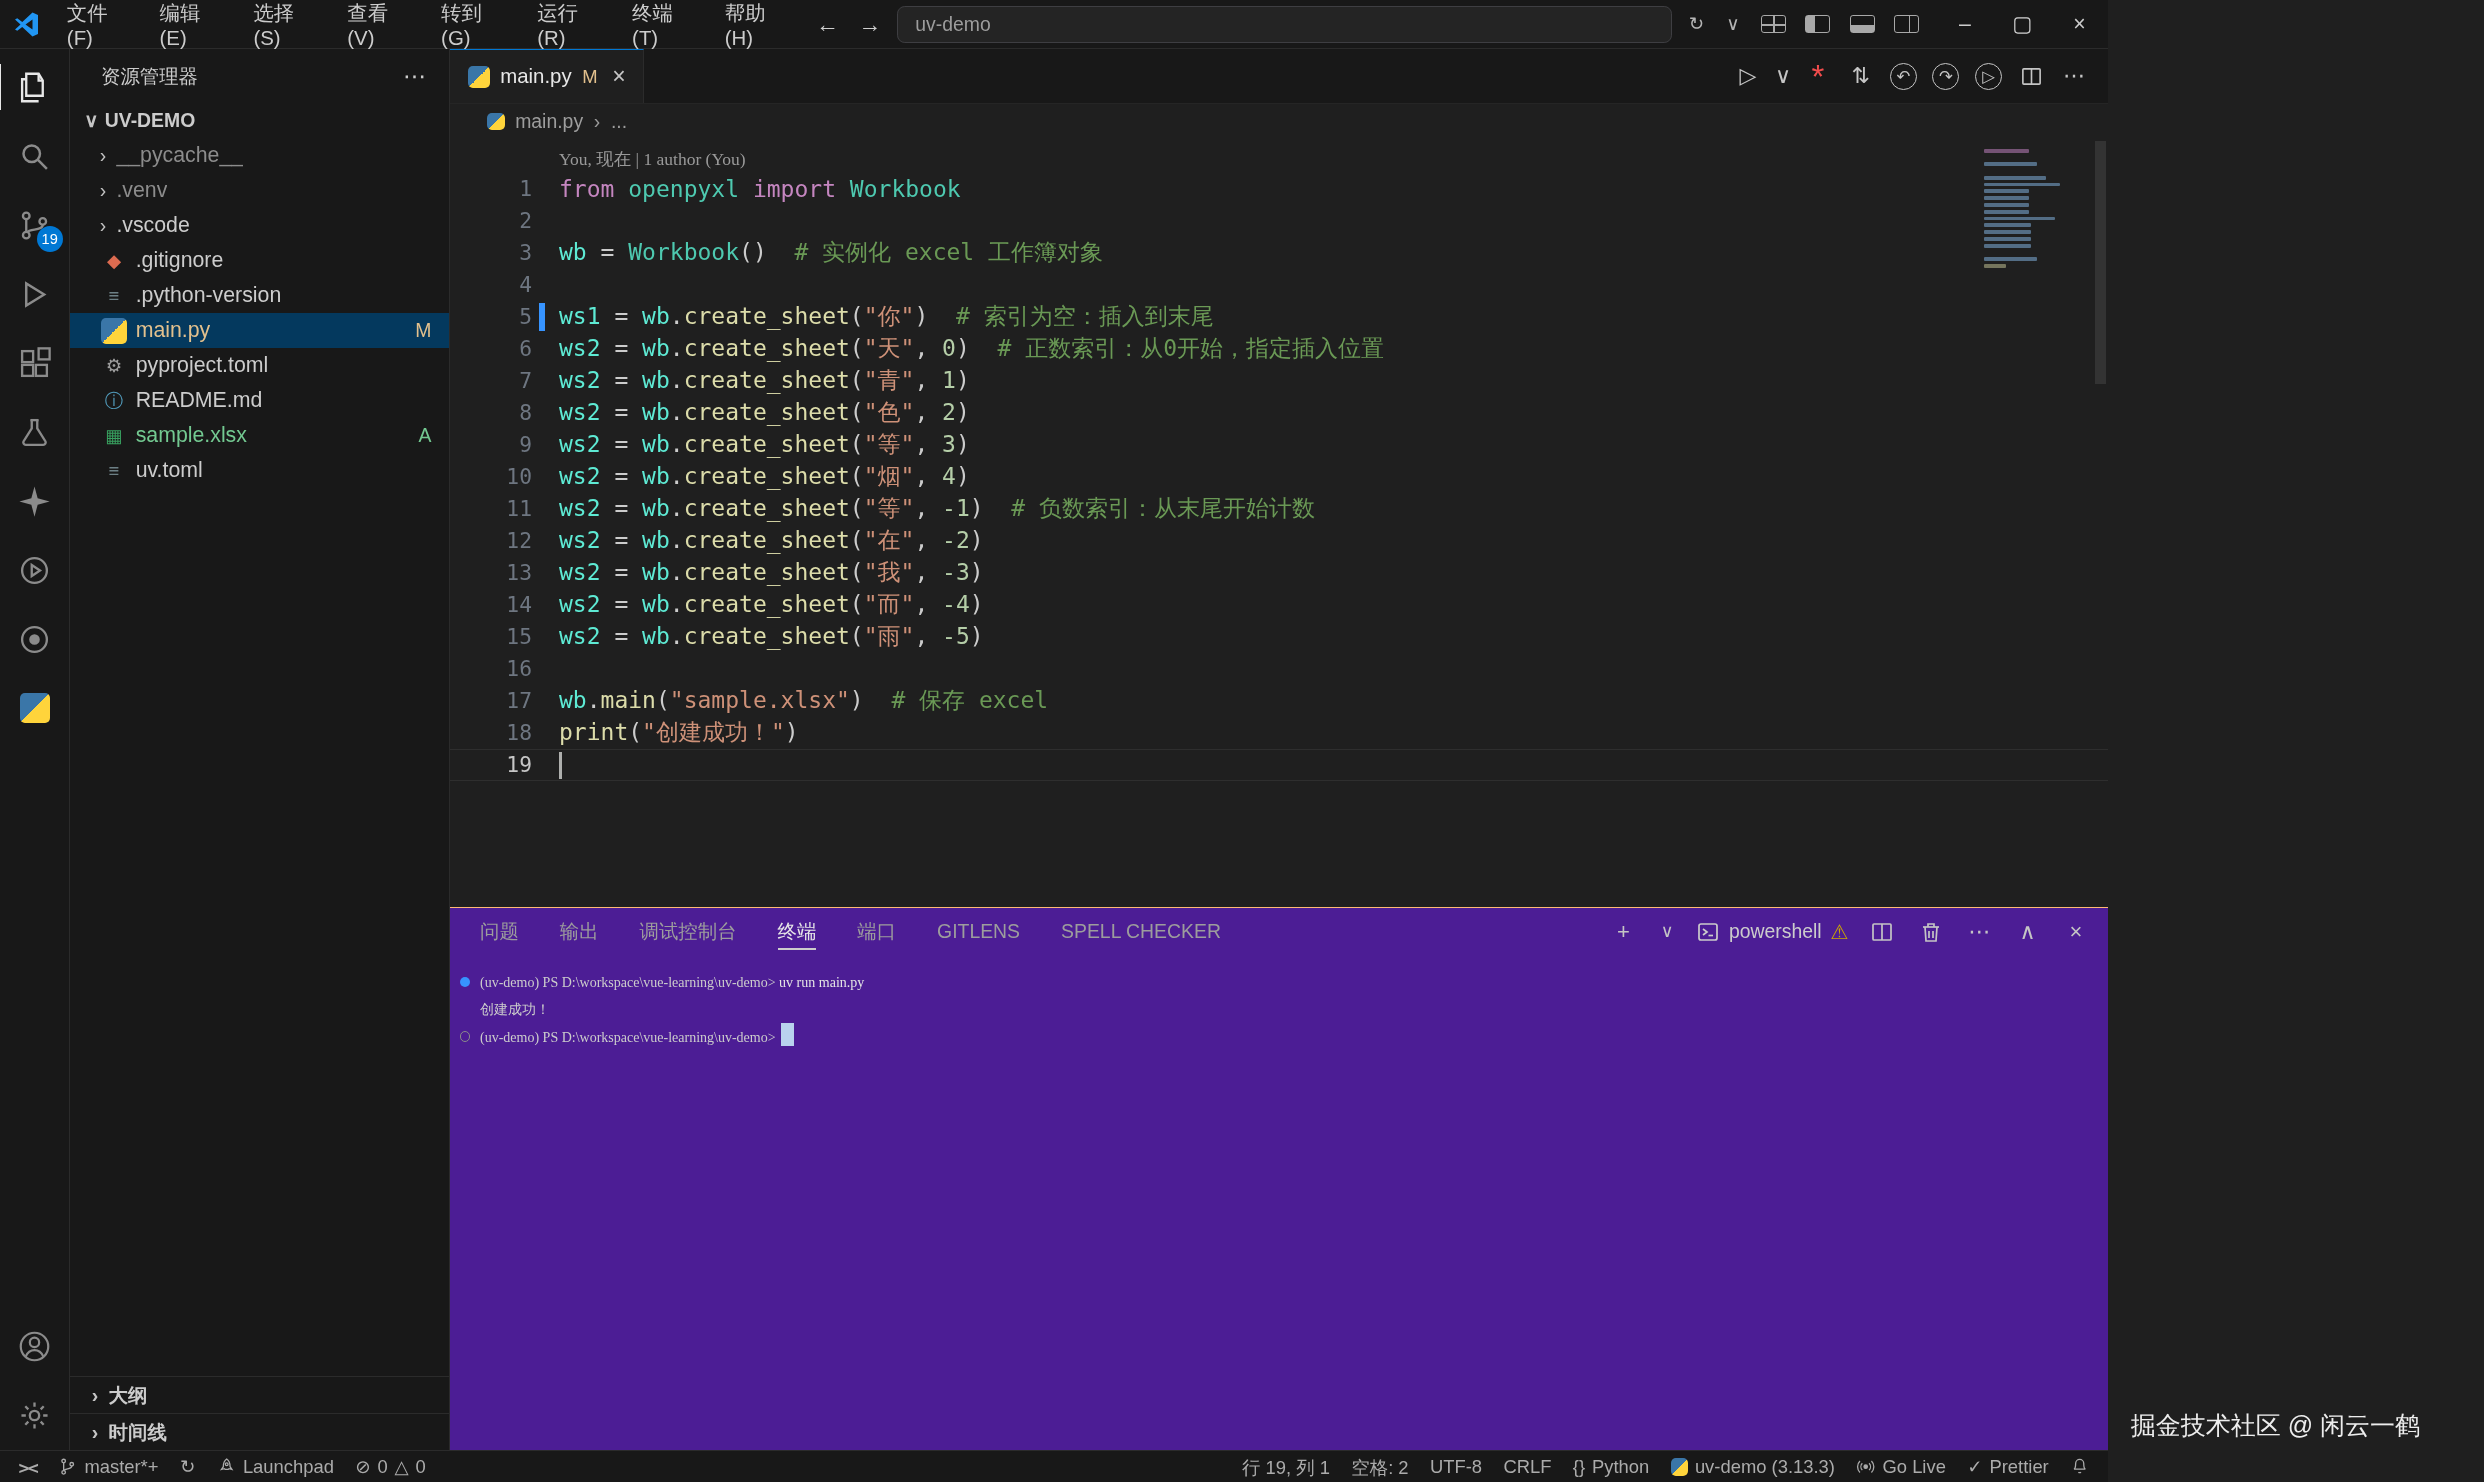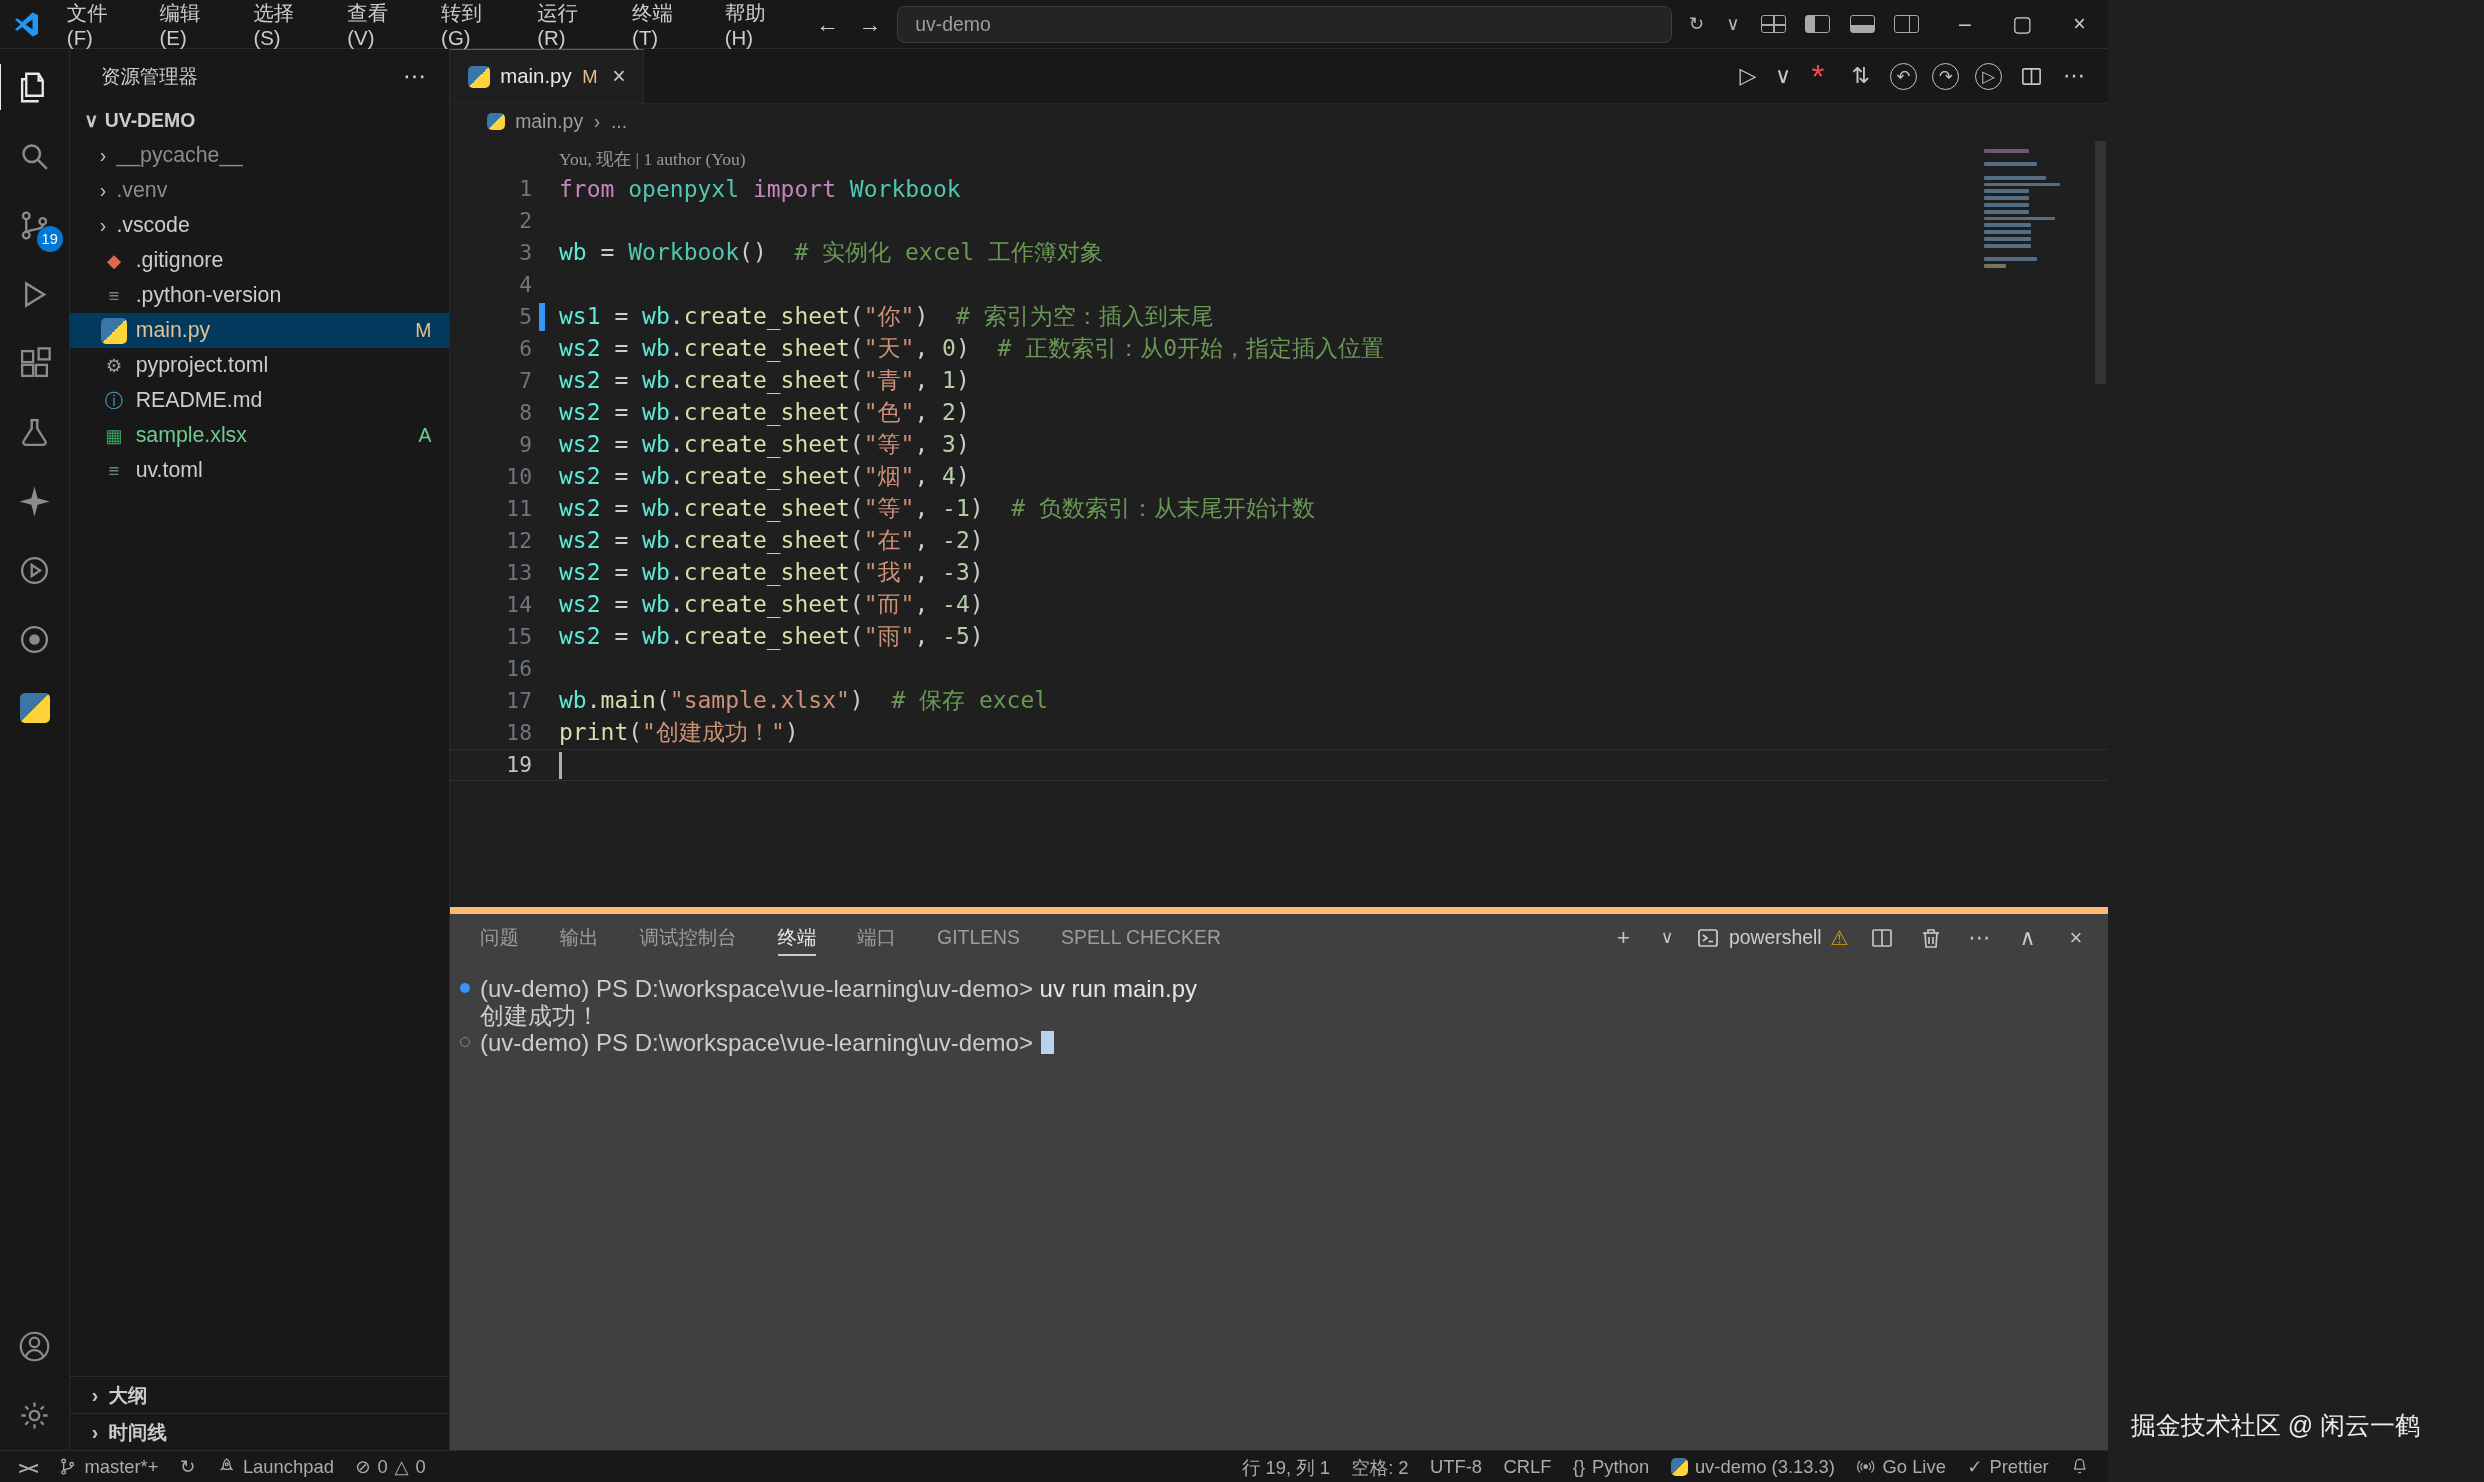--- a/index.html
+++ b/index.html
@@ -105,35 +105,35 @@
   .gitbar { position:absolute; left:89px; top:1.9px; bottom:1.9px; width:5.8px; background:#3794ff; }
   .cursor { display:inline-block; width:2.9px; height:27px; background:#aeafad; vertical-align:middle; }
   .tk-k { color:#c586c0; } .tk-c { color:#4ec9b0; } .tk-v { color:#5eead4;margin-top:20px; }
   .tk-f { color:#dcdcaa; } .tk-s { color:#ce9178; } .tk-n { color:#b5cea8; }
   .tk-m { color:#6a9955; } .tk-d { color:#cccccc; }
   .minimap { position:absolute; top:9.7px; right:21.3px; width:103px; }
   .mm { height:3.9px; margin-bottom:2.9px; border-radius:1px; opacity:.7; }
   .vthumb { position:absolute; right:1.9px; top:1.9px; width:11.6px; height:243px; background:rgba(121,121,121,.22); }
 
   
-  .panel { height:543px; flex:none; background:#404040; border-top:7px solid #fdba74;
+  .panel { height:543px; flex:none; background:#4c1d95; border-top:1px solid #fdba74;
     display:flex; flex-direction:column; }
   .panel-header { height:47px; flex:none; display:flex; align-items:center; padding:0 17.5px 0 30px; }
   .panel-tabs { display:flex; height:100%; }
   .ptab { margin-right:41px; font-size:19.4px; color:#9d9d9d; display:flex; align-items:center; position:relative; }
   .ptab.active { color:#e7e7e7; }
   .ptab.active::after { content:""; position:absolute; left:0; right:0; bottom:4.9px; height:1.9px; background:#cccccc; }
   .p-actions { margin-left:auto; display:flex; align-items:center; gap:19.4px; color:#c5c5c5; font-size:22px; }
   .p-actions svg { width:24px; height:24px; }
   .shell-item { display:flex; align-items:center; gap:8.7px; font-size:19.4px; color:#cccccc; }
   .warn-gl { color:#cca700; font-size:20.4px; }
   .pa { display:flex; align-items:center; justify-content:center; width:29px; height:29px; }
 
-  .terminal { flex:1; padding-top:13.6px; font-family:Liberation Sans, sans-serif;
-    font-size:24px; color:#cccccc; min-height:0; position:relative; }
+  .terminal { flex:1; padding-top:13.6px; font-family:Liberation Serif, serif;
+    font-size:14px; color:#cccccc; min-height:0; position:relative; }
   .trow { min-height:27px; line-height:27px; display:flex; align-items:center; }
   .tdeco { width:30px; flex:none; display:flex; justify-content:center; }
   .deco-filled { width:10.7px; height:10.7px; border-radius:50%; background:#3794ff; }
   .deco-outline { width:10.7px; height:10.7px; border-radius:50%; border:1.9px solid #8a8a8a; }
   .ttext { white-space:pre; }
   .t-p { color:#cccccc; } .t-cmd { color:#e5e5e5; } .t-out { color:#cccccc; }
   .tcur { display:inline-block; width:12.6px; height:23px; background:#b9d2ee; margin-left:1.9px; vertical-align:-3.9px; }
 
   
   .statusbar { height:33px; flex:none; background:#181818; border-top:1px solid #2b2b2b;

